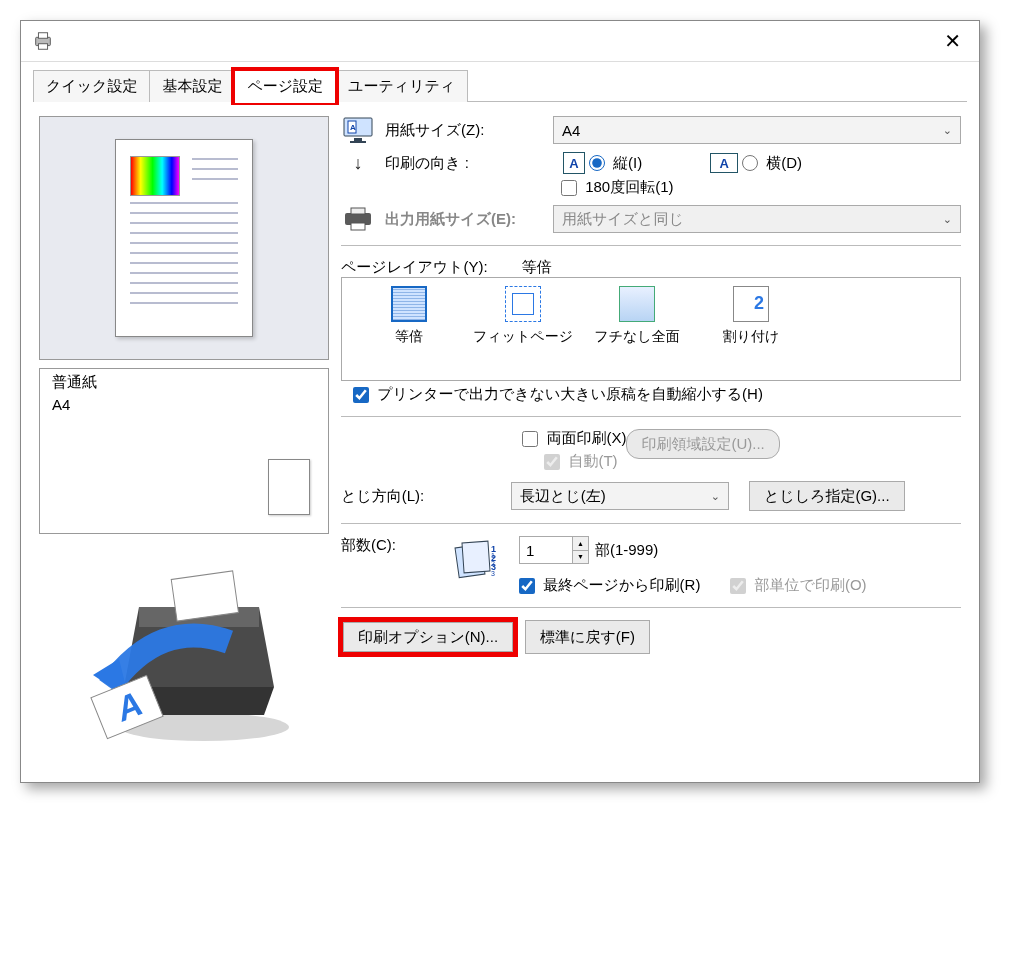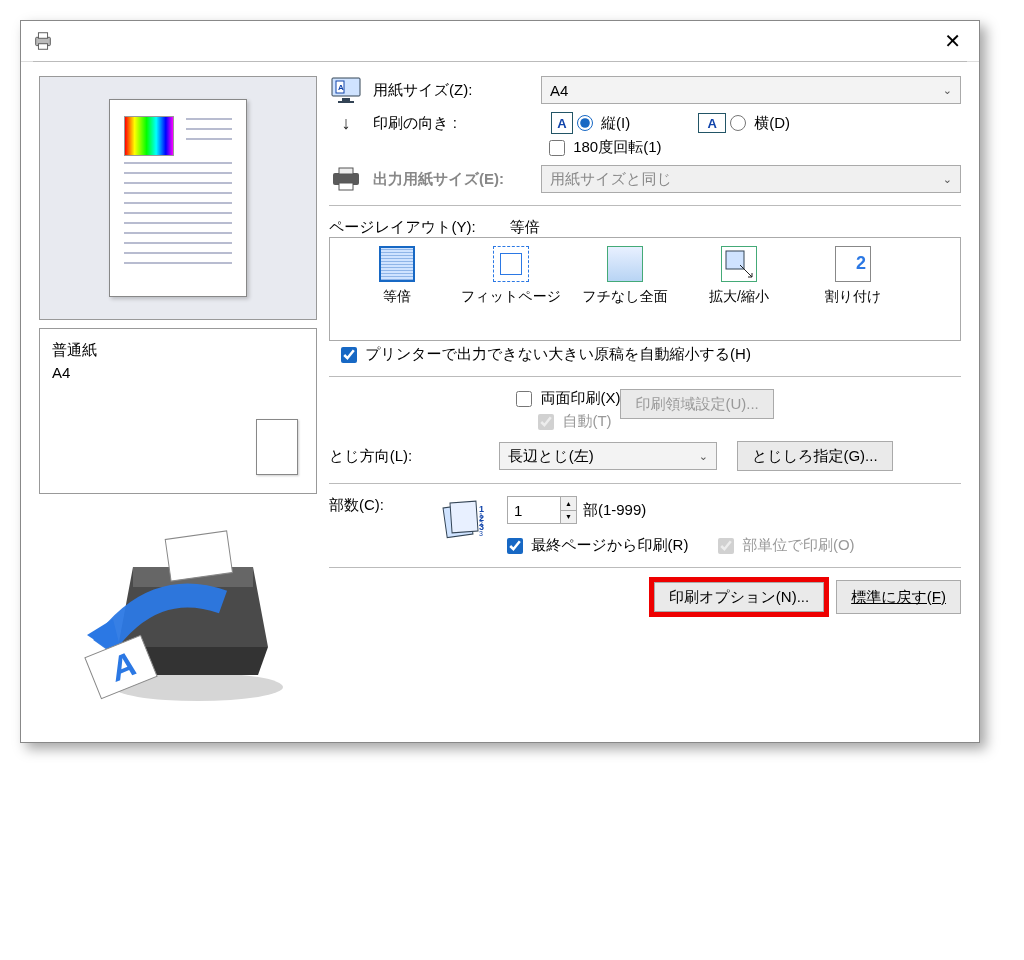--- a/index.html
+++ b/index.html
@@ -45,21 +45,21 @@
     background: linear-gradient(90deg,#f00,#ff0 20%,#0f0 45%,#0ff 65%,#00f 85%,#f0f);
     border: 1px solid #999;
   }
   .textlines { position: absolute; top: 62px; left: 14px; right: 14px; }
   .textlines .ln { height: 2px; background: #b8bcd0; margin-bottom: 8px; }
   .textlines .ln.top { width: 46px; position: absolute; top: -44px; right: 0; }
   .textlines .ln.top2 { width: 46px; position: absolute; top: -34px; right: 0; }
   .textlines .ln.top3 { width: 46px; position: absolute; top: -24px; right: 0; }
   
   .paper-info {
-    border: 1px solid #999; background: #fff; padding: 10px 12px;
+    border: 1px solid #999; background: #fff; padding: 2px 12px;
     height: 166px; font-size: 15px; line-height: 1.5; position: relative;
   }
   .mini-paper {
     position: absolute; right: 18px; bottom: 18px; width: 42px; height: 56px;
     background: #fff; border: 1px solid #888; box-shadow: 1px 1px 2px rgba(0,0,0,.2);
   }
   .printer-illus { height: 230px; display: flex; align-items: center; justify-content: center; }
   
   
   .right-col { flex: 1; font-size: 15px; }
@@ -90,21 +90,21 @@
   .layout-scroll::-webkit-scrollbar-thumb { background: #c8c8c8; }
   .layout-item { width: 114px; text-align: center; font-size: 14px; flex: 0 0 auto; }
   .layout-ico { width: 36px; height: 36px; margin: 0 auto 6px auto; border: 1px solid #4a7; background: linear-gradient(#cfe3ff,#9cc4ee); }
   .layout-item.sel .layout-ico { border: 2px solid #1768c4; background: repeating-linear-gradient(0deg,#8fb5e8,#8fb5e8 1px,#cfe3ff 1px,#cfe3ff 3px); }
   
   .ta-r { text-align: right; }
   .btn {
     border: 1px solid #aaa; background: #eaeaea; padding: 4px 14px; font-size: 15px;
     display: inline-flex; align-items: center; justify-content: center; min-height: 30px;
   }
-  .btn.disabled { color: #999; }
+  .btn.disabled { color: #999; border-radius: 13px; }
   .btn.blue { border: 2px solid #1768c4; background: #eaf2ff; }
   .check-disabled { color: #999; }
   .check-disabled input { accent-color: #999; }
   
   .spin { display:inline-flex; border:1px solid #aaa; height:28px; }
   .spin input { border:none; width:52px; padding:0 6px; font-size:15px; }
   .spin .ud { display:flex; flex-direction:column; }
   .spin .ud span { font-size:7px; padding:0 4px; border-left:1px solid #aaa; flex:1; display:flex; align-items:center; background:#f0f0f0; }
   .spin .ud span:first-child { border-bottom:1px solid #aaa; }
   
@@ -130,20 +130,26 @@
     <div class="left">
       <svg class="printer-mini" viewBox="0 0 24 24">
           <rect x="4" y="8" width="16" height="9" rx="1" fill="#bbb" stroke="#555"></rect>
           <rect x="7" y="3" width="10" height="6" fill="#fff" stroke="#555"></rect>
           <rect x="7" y="15" width="10" height="6" fill="#fff" stroke="#555"></rect>
         </svg>
     </div>
     <span class="close-x">✕</span>
   </div>
 
+  <div class="tabs">
+    <div class="tab">クイック設定</div>
+    <div class="tab">基本設定</div>
+    <div class="tab active red-box">ページ設定</div>
+    <div class="tab">ユーティリティ</div>
+  </div>
   <div class="tab-content-border"></div>
 
   <div class="tab-body">
 
     <div class="left-col">
       <div class="preview-box">
         <div class="page-preview">
           <div class="rainbow"></div>
           <div class="textlines">
             <div class="ln top"></div>
@@ -244,26 +250,20 @@
       <div class="row" style="margin-bottom:0;">
         <span>ページレイアウト(Y):</span>
         <span style="margin-left:24px;">等倍</span>
       </div>
       <div class="layout-scroll">
         <div class="layout-item sel"><div class="layout-ico"></div><span>等倍</span></div>
         <div class="layout-item"><div class="layout-ico" style="background:#fff;border:1px dashed #2b78e4;position:relative;">
               <span style="position:absolute;inset:6px;border:1px solid #2b78e4;"></span>
             </div><span>フィットページ</span></div>
         <div class="layout-item"><div class="layout-ico" style="background:linear-gradient(#e8f0ff,#b8d4f4);"></div><span>フチなし全面</span></div>
-        <div class="layout-item"><div class="layout-ico" style="background:#fff;position:relative;">
-              <svg width="34" height="34" style="position:absolute;top:0;left:0;">
-                <rect x="4" y="4" width="18" height="18" fill="#cfe3ff" stroke="#345"></rect>
-                <path d="M18 18 L30 30 M26 30 L30 30 L30 26" stroke="#222" fill="none"></path>
-              </svg>
-            </div><span>拡大/縮小</span></div>
         <div class="layout-item"><div class="layout-ico" style="background:#fff;position:relative;border:1px solid #888;">
               <span style="position:absolute;right:4px;top:6px;color:#2b78e4;font-weight:bold;font-size:18px;">2</span>
             </div><span>割り付け</span></div>
         <div style="width:40px; flex:0 0 auto;"></div>
       </div>
 
       <div class="row" style="margin-top:4px; margin-left:12px;">
         <label><input type="checkbox" checked="" style=""> <span>プリンターで出力できない大きい原稿を自動縮小する(H)</span></label>
       </div>
 
@@ -315,20 +315,20 @@
           </div>
           <div style="margin-top:12px; display:flex; gap:30px;">
             <label><input type="checkbox" checked="" style=""> <span>最終ページから印刷(R)</span></label>
             <label class="check-disabled"><input type="checkbox" checked="" disabled="" style=""> <span>部単位で印刷(O)</span></label>
           </div>
         </div>
       </div>
 
       <div class="sep"></div>
 
-      <div class="ta-r" style="display:flex; justify-content:flex-end; gap:10px;text-decoration:underline;">
+      <div class="ta-r" style="display:flex; gap:10px;">
         <span class="red-highlight"><span class="btn">印刷オプション(N)...</span></span>
         <span class="btn">標準に戻す(F)</span>
       </div>
     </div>
   </div>
 
 </div>
 
 </body></html>

